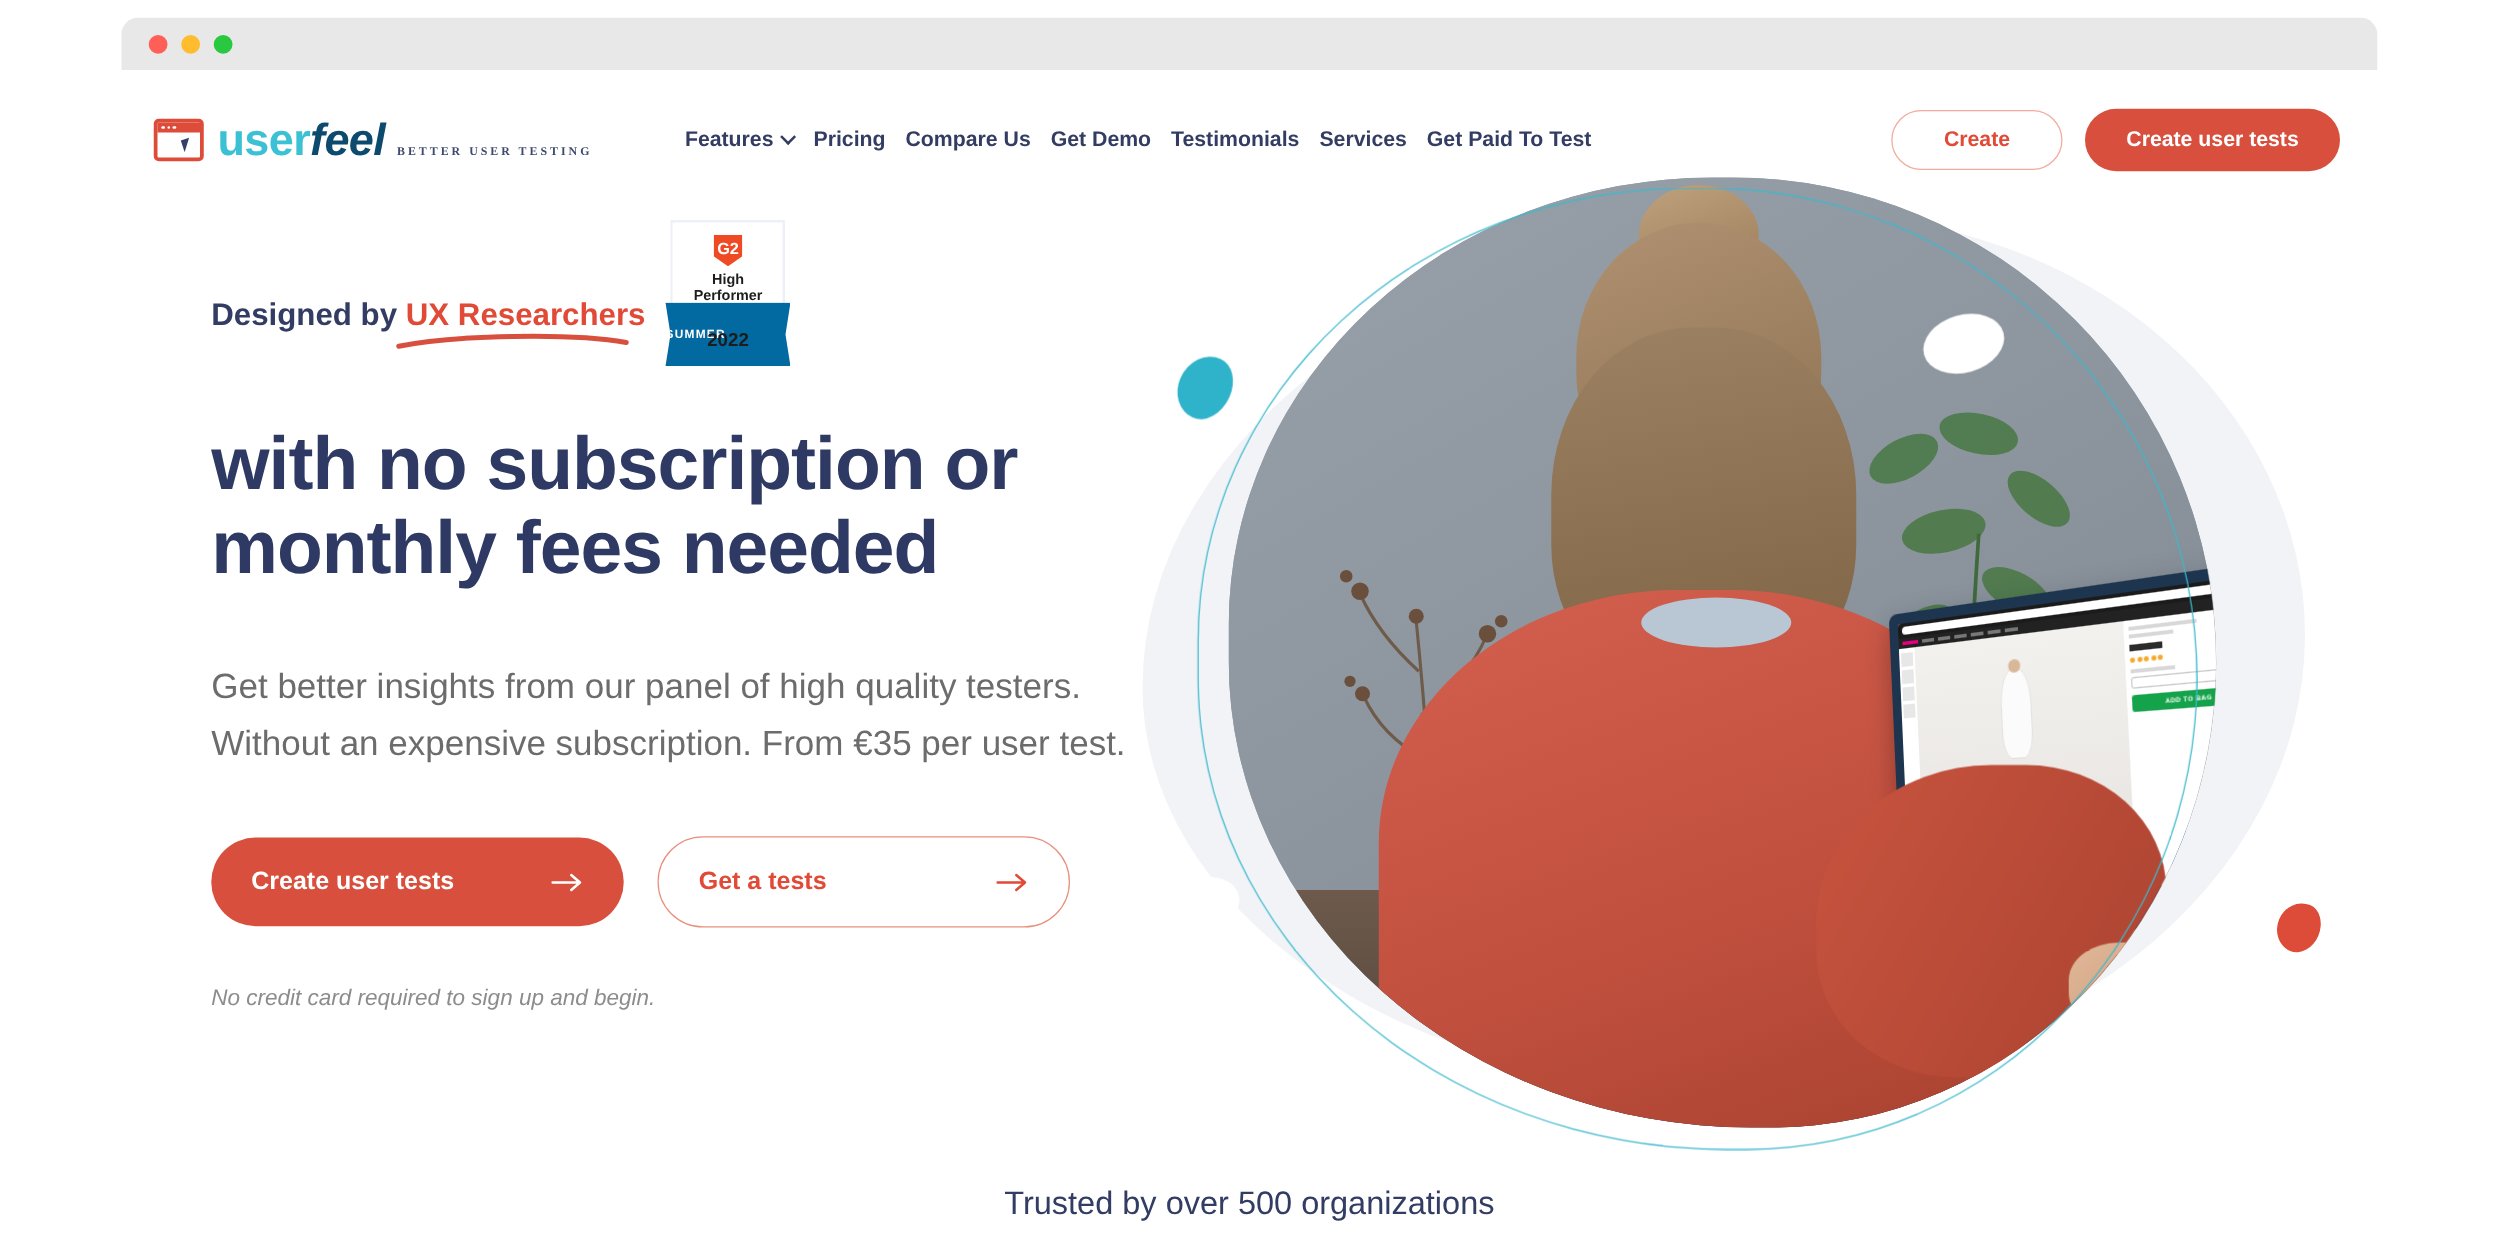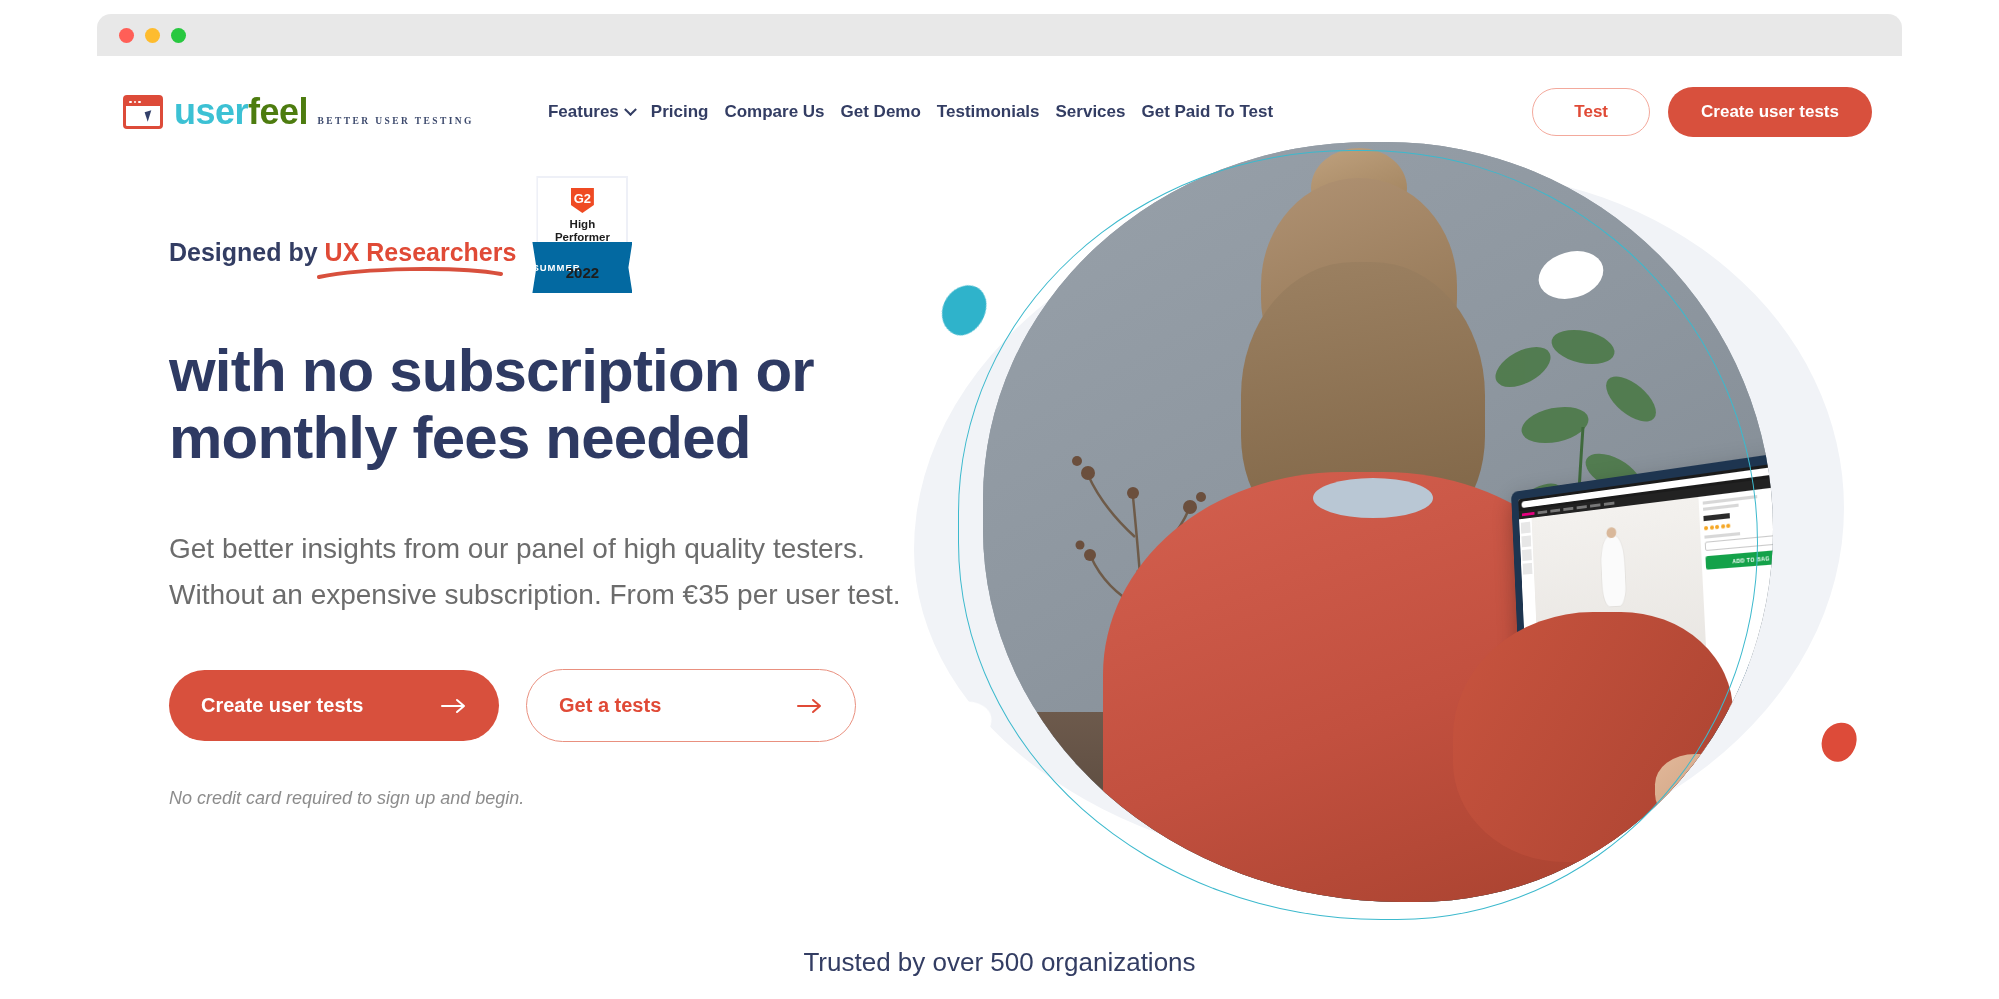--- a/index.html
+++ b/index.html
@@ -66,21 +66,21 @@
   .logo-mark .cursor {
     position: absolute; right: 7px; bottom: 5px;
     width: 0; height: 0;
     border-left: 7px solid #33406a;
     border-bottom: 10px solid transparent;
     transform: rotate(-18deg);
   }
   .logo-text { line-height: 1; }
   .logo-word { font-size: 36px; font-weight: 700; letter-spacing: -0.5px; }
   .logo-word .u { color: #3cc1d4; }
-  .logo-word .f { color: #4d7c0f; }
+  .logo-word .f { color: #0c4a6e; font-style: italic; }
   .logo-tag {
     font-size: 9.5px; font-weight: 700; letter-spacing: 2.4px;
     color: #3d4a6d; margin-top: 4px; font-family: Liberation Serif, serif;
   }
 
   .main-nav { display: flex; align-items: center; gap: 16px; }
   .nav-item {
     font-size: 17px; font-weight: 600; color: #333d63;
     white-space: nowrap; cursor: pointer;
     display: flex; align-items: center; gap: 7px;
@@ -395,21 +395,21 @@
         </span>
         <span class="nav-item">Pricing</span>
         <span class="nav-item">Compare Us</span>
         <span class="nav-item">Get Demo</span>
         <span class="nav-item">Testimonials</span>
         <span class="nav-item">Services</span>
         <span class="nav-item">Get Paid To Test</span>
       </nav>
 
       <div class="header-actions">
-        <button class="btn-login">Test</button>
+        <button class="btn-login">Create</button>
         <button class="btn-create-header">Create user tests</button>
       </div>
     </header>
 
     <section class="hero">
 
       <div class="hero-right">
         <div class="blob-bg"></div>
 
         <div class="photo-blob">

